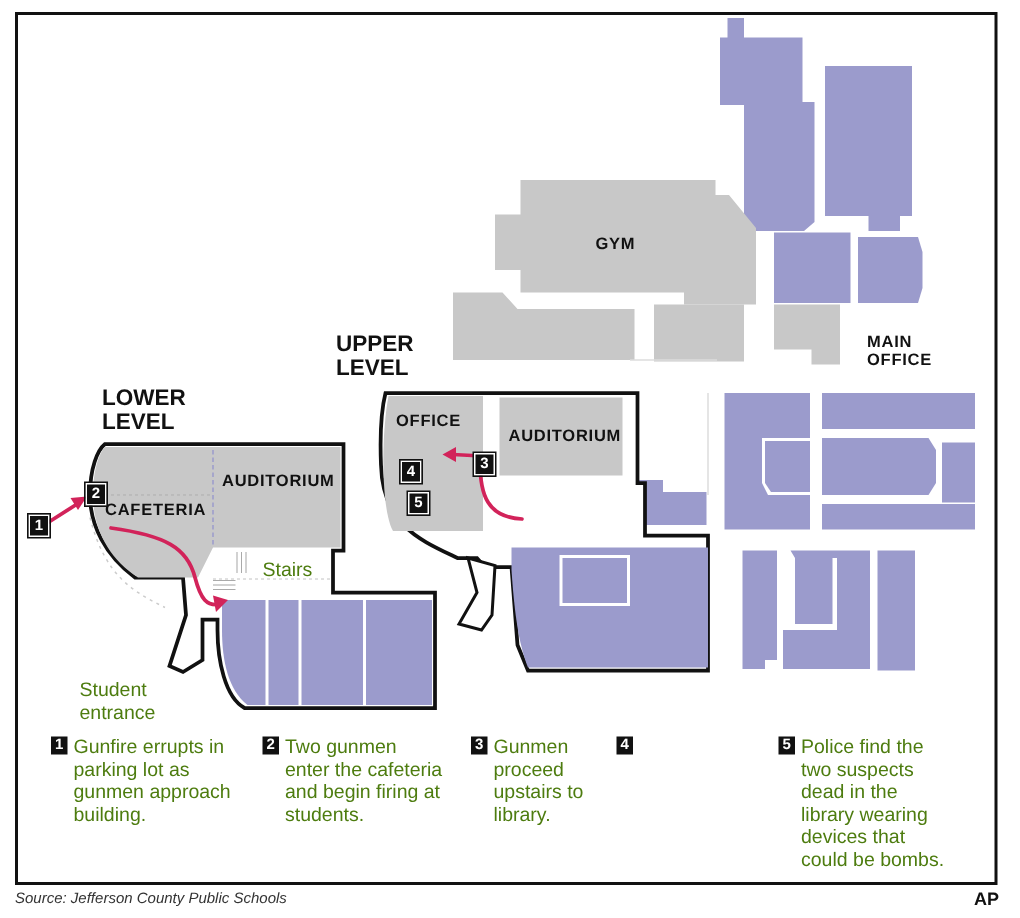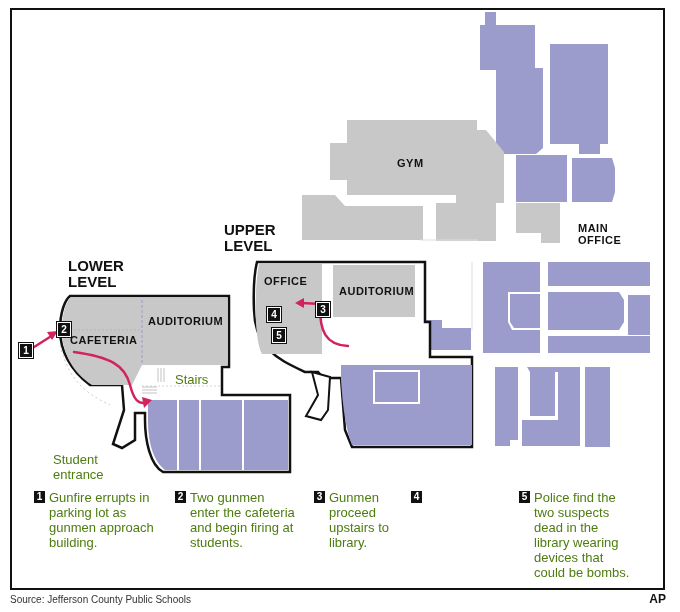--- a/index.html
+++ b/index.html
@@ -6,21 +6,21 @@
   body{width:680px;height:612px;position:relative;overflow:hidden;font-family:"Liberation Sans",sans-serif;}
   .frame{position:absolute;left:10px;top:8px;width:655px;height:582px;border:2.5px solid #111;box-sizing:border-box;}
   svg.map{position:absolute;left:0;top:0;}
   .lbl{position:absolute;font-weight:bold;color:#111;font-size:11px;letter-spacing:0.5px;}
   .lvl{position:absolute;font-weight:bold;color:#111;font-size:15px;line-height:16px;}
   .plain{position:absolute;color:#4d7c0f;font-size:13px;line-height:15px;}
   .marker{position:absolute;width:12px;height:13px;background:#111;color:#fff;font-size:10px;font-weight:bold;text-align:center;line-height:13px;border:1px solid #fff;outline:1px solid #111;}
   .legend{position:absolute;top:490px;display:flex;}
   .legend .num{display:inline-block;width:11px;height:12px;background:#111;color:#fff;font-size:10px;font-weight:bold;text-align:center;line-height:12px;margin-right:4px;flex:0 0 auto;margin-top:1px;}
   .legend .txt{font-size:13px;line-height:15px;color:#4d7c0f;}
-  .source{position:absolute;left:10px;top:594px;font-size:10px;color:#333;text-align:right;}
+  .source{position:absolute;left:10px;top:594px;font-size:10px;font-style:italic;color:#333;text-align:right;}
   .credit{position:absolute;right:14px;top:592px;font-size:12px;font-weight:bold;color:#111;}
 </style>
 </head>
 <body>
 
 <div class="frame"></div>
 
 <svg class="map" width="680" height="612" viewBox="0 0 680 612">
 
   <g fill="#9b9bcc">

